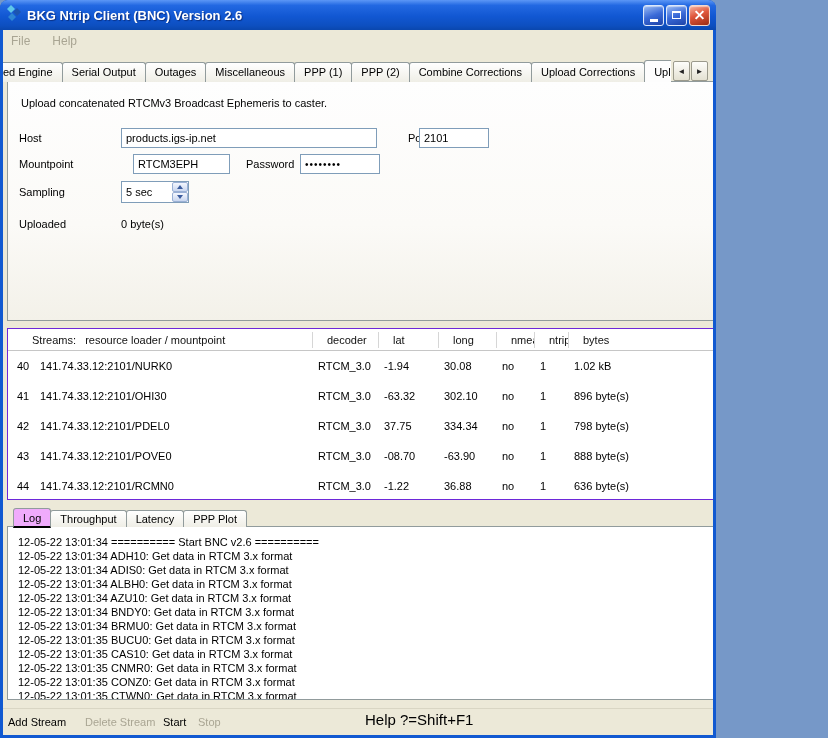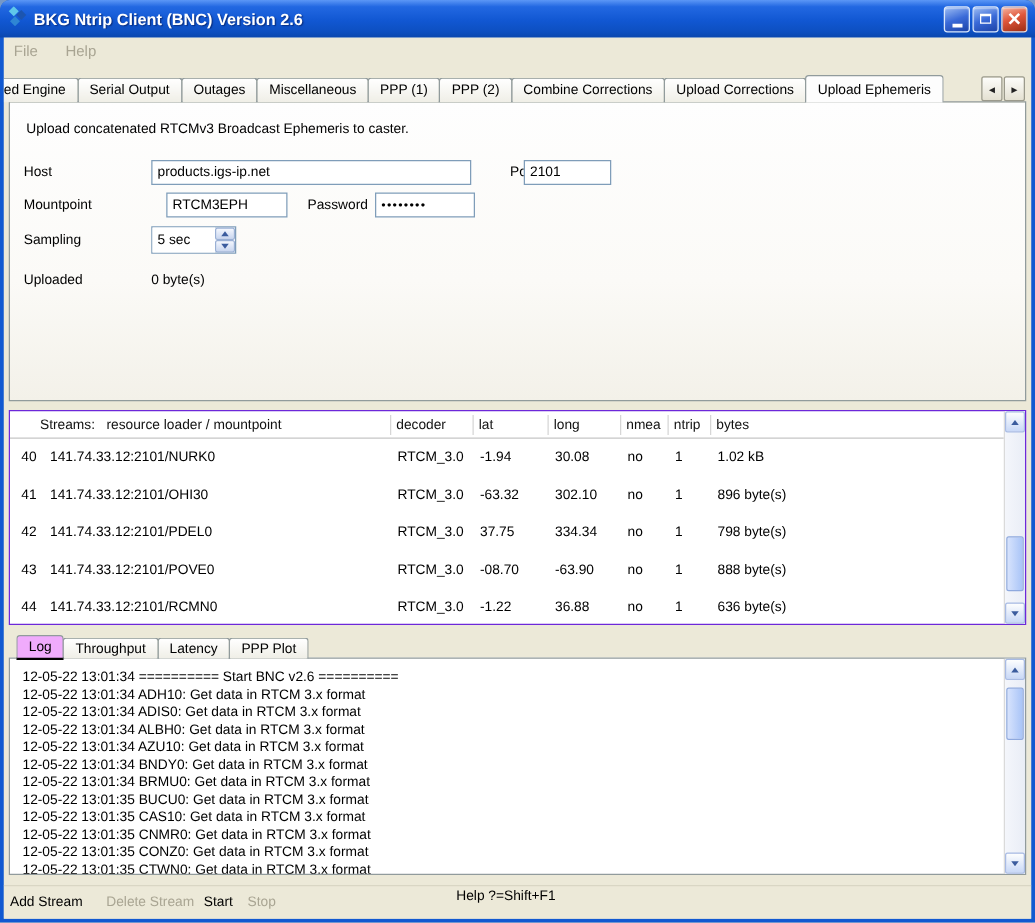--- a/index.html
+++ b/index.html
@@ -1,19 +1,19 @@
 <!DOCTYPE html>
 <html><head>
 <meta charset="utf-8">
 <style>
   * { margin:0; padding:0; box-sizing:border-box; }
   html,body { background:#7698c8; }
   body { font-family:"Liberation Sans", sans-serif; }
 
-  .window { position:relative; width:828px; height:738px; background:#1159d1;
+  .window { position:relative; width:716px; height:738px; background:#1159d1;
             border-radius:8px 8px 0 0; overflow:hidden; }
 
   
   .titlebar { position:absolute; top:0; left:0; right:0; height:30px;
     background:linear-gradient(180deg,#5c97f6 0%,#2268e2 18%,#1157d2 55%,#0d4fc0 85%,#0a47ae 100%);
     border-radius:7px 7px 0 0; display:flex; align-items:center; padding:0 6px; gap:5px; }
   .title-text { color:#fff; font-weight:bold; font-size:13px; flex:1;
     text-shadow:1px 1px 1px #0a2f81; white-space:nowrap; overflow:hidden; }
   .win-controls { display:flex; gap:2px; }
   .win-btn { width:21px; height:21px; border-radius:3px; display:inline-flex;
@@ -72,21 +72,21 @@
   .tri-up   { border-left:3px solid transparent; border-right:3px solid transparent; border-bottom:4px solid #3b5c9e; }
   .tri-down { border-left:3px solid transparent; border-right:3px solid transparent; border-top:4px solid #3b5c9e; }
   .static-val { position:absolute; left:113px; font-size:11px; color:#000; }
 
   
   .streams { position:absolute; top:298px; left:4px; width:814px; height:172px;
     background:#fff; border:1px solid #6d28d9; }
   .tbl-header { position:absolute; top:0; left:0; right:17px; height:22px;
     border-bottom:1px solid #c6c6c6; display:grid;
     grid-template-columns:304px 66px 60px 58px 38px 34px auto; align-items:center; }
-  .hcell { font-size:11px; color:#111; padding-left:4px; border-left:1px solid #d6d6d6;
+  .hcell { font-size:11px; color:#111; padding-left:14px; border-left:1px solid #d6d6d6;
     height:16px; line-height:16px; white-space:nowrap; overflow:hidden; }
   .hcell.h0 { border-left:none; padding-left:24px; }
   .tbl-body { position:absolute; top:22px; left:0; right:17px; bottom:0; overflow:hidden; }
   .tbl-row { display:grid; grid-template-columns:26px 278px 66px 60px 58px 38px 34px auto;
     height:30px; align-items:center; font-size:11px; color:#000; }
   .cell { padding-left:6px; white-space:nowrap; overflow:hidden; }
   .cnum { padding-left:9px; }
 
   
   .vscroll { position:absolute; top:0; right:0; bottom:0; width:17px;
@@ -110,21 +110,21 @@
     background:#fff; border:1px solid #919b9c; z-index:3; }
   .log-lines { position:absolute; top:0; left:0; right:17px; bottom:0;
     overflow:hidden; padding:8px 0 0 10px; }
   .log-line { font-size:11px; line-height:14px; color:#000; white-space:nowrap; }
 
   
   .statusbar { position:absolute; left:0; right:0; bottom:0; height:27px;
     border-top:1px solid #d9d6c4; background:#ece9d8; }
   .sb-btn { position:absolute; top:7px; font-size:11px; color:#000; white-space:nowrap; }
   .sb-btn.disabled { color:#a9a593; }
-  .sb-help { position:absolute; top:2px; font-size:11px; color:#000; white-space:nowrap;text-align:right; }
+  .sb-help { position:absolute; top:2px; font-size:15px; color:#000; white-space:nowrap;text-align:right; }
 </style>
 </head>
 <body>
 
 <div class="window">
 
   <div class="titlebar">
     <span class="app-icon">
       <svg width="16" height="16" viewBox="0 0 16 16">
         <polygon points="5,0 9,4 5,8 1,4" fill="#5fc7ea"></polygon>

